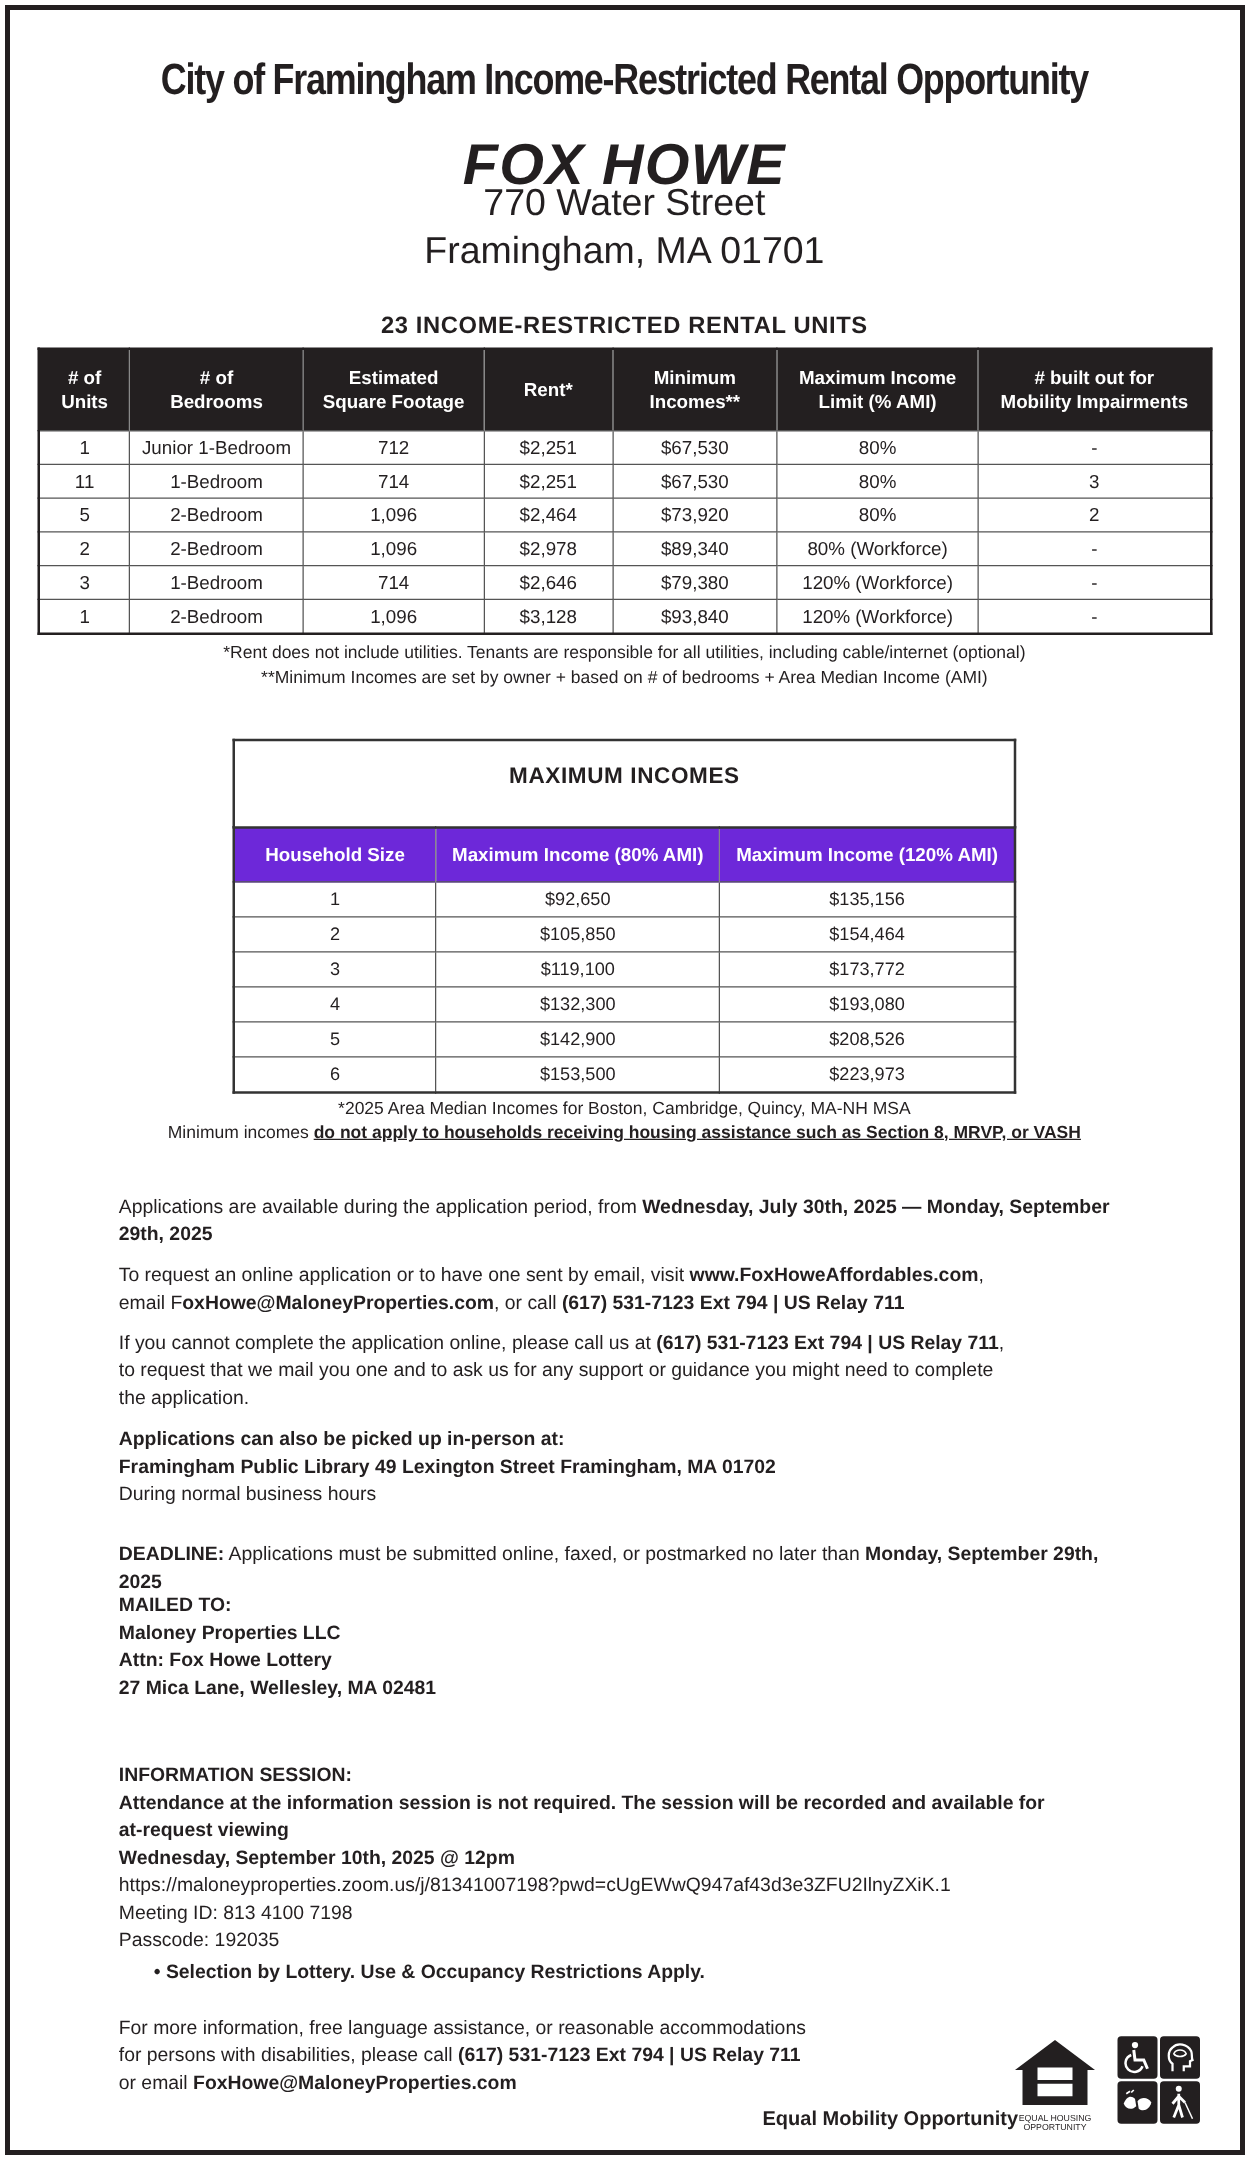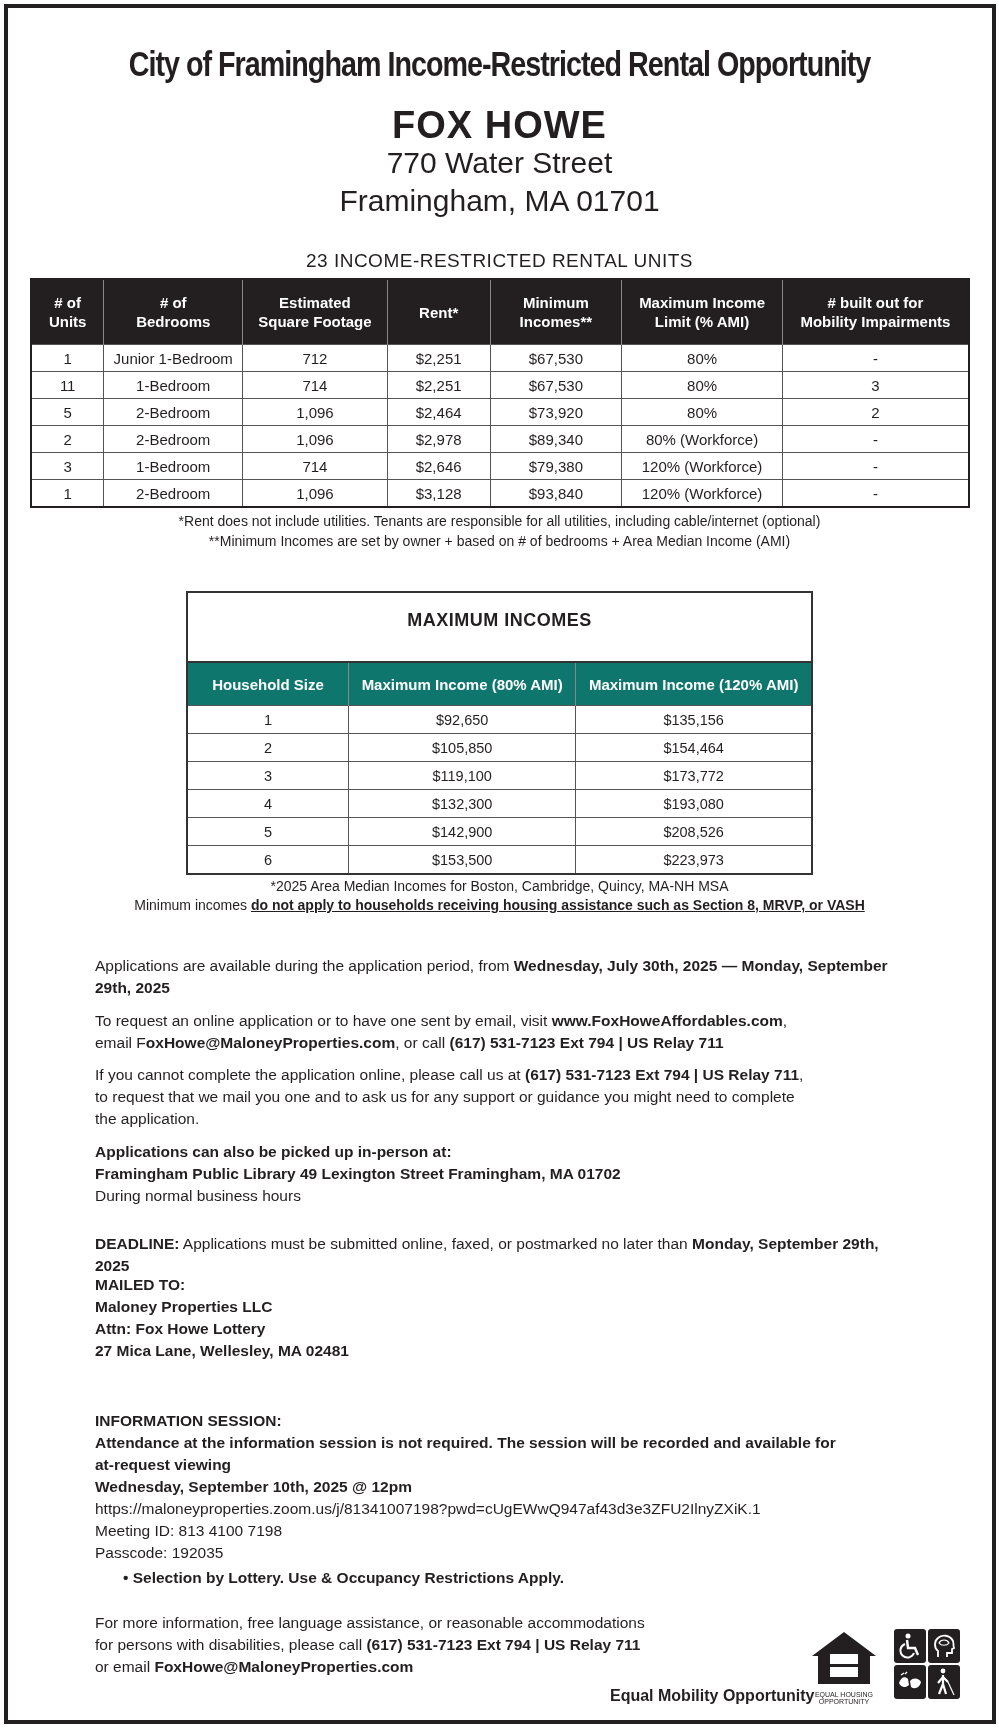--- a/index.html
+++ b/index.html
@@ -2,38 +2,38 @@
 <html><head>
 <meta charset="utf-8">
 <style>
   html,body{margin:0;padding:0;background:#fff;}
   body{width:999px;height:1728px;position:relative;overflow:hidden;font-family:"Liberation Sans",sans-serif;color:#231f20;}
   .frame{position:absolute;left:4px;top:4px;width:984px;height:1712px;border:4px solid #231f20;box-sizing:content-box;}
   .abs{position:absolute;}
   .center{left:0;right:0;text-align:center;}
   .cond{font-family:"Liberation Sans",sans-serif;transform-origin:center;}
   #title{top:44px;font-size:35px;font-weight:bold;letter-spacing:-1.2px;transform:scaleX(0.82);}
-  #name{top:104px;font-size:38px;font-weight:bold;letter-spacing:1px;}
+  #name{top:104px;font-size:46px;font-weight:bold;letter-spacing:1px;font-style:italic;}
   #street{top:146px;font-size:30px;}
   #city{top:184px;font-size:30px;}
-  #units-heading{top:250px;font-size:19px;font-weight:normal;letter-spacing:0.5px;}
+  #units-heading{top:250px;font-size:19px;font-weight:bold;letter-spacing:0.5px;}
   table{border-collapse:collapse;position:absolute;}
   #units-table{left:30px;top:278px;width:940px;}
   #units-table th{background:#231f20;color:#fff;font-size:15px;font-weight:bold;height:64px;line-height:19px;border-left:1px solid #888;padding:0 2px;}
   #units-table th:first-child{border-left:none;}
   #units-table td{height:26px;font-size:15px;text-align:center;border:1.5px solid #555;padding:0;}
   #units-table{border:2px solid #231f20;}
   .fn{font-size:14px;text-align:center;left:0;right:0;}
   #fn1{top:513px;}
   #fn2{top:533px;}
   #max-box{left:186px;top:591px;width:623px;height:69px;border:2px solid #333;border-bottom:none;box-sizing:content-box;text-align:center;}
   #max-title{margin-top:17px;font-size:18px;font-weight:bold;letter-spacing:0.5px;}
   #max-sub{font-size:13.5px;margin-top:2px;}
   #max-table{left:186px;top:661px;width:627px;border:2px solid #333;}
-  #max-table th{background:#0f766e;color:#fff;font-size:15px;font-weight:bold;height:40px;border-left:1px solid #888;}
+  #max-table th{background:#6d28d9;color:#fff;font-size:15px;font-weight:bold;height:40px;border-left:1px solid #888;}
   #max-table th:first-child{border-left:none;}
   #max-table td{height:25px;font-size:14.5px;text-align:center;border:1.5px solid #555;}
   #fn3{top:878px;font-size:14px;text-align:center;}
   #fn4{top:897px;font-size:14px;}
   #fn4 u{font-weight:bold;}
   .body{left:95px;width:820px;font-size:15.5px;line-height:22px;}
   .body b{font-weight:bold;}
   .eho-text{font-size:16px;font-weight:bold;}
 </style>
 </head>

